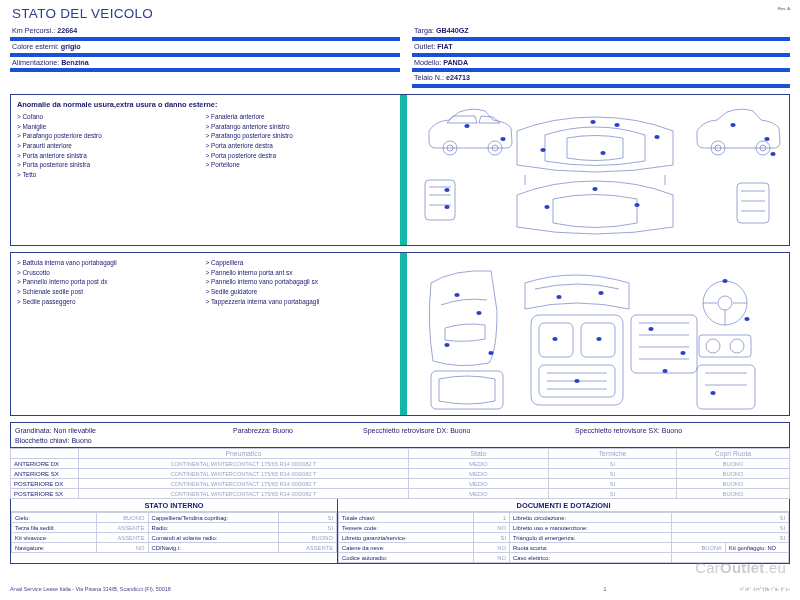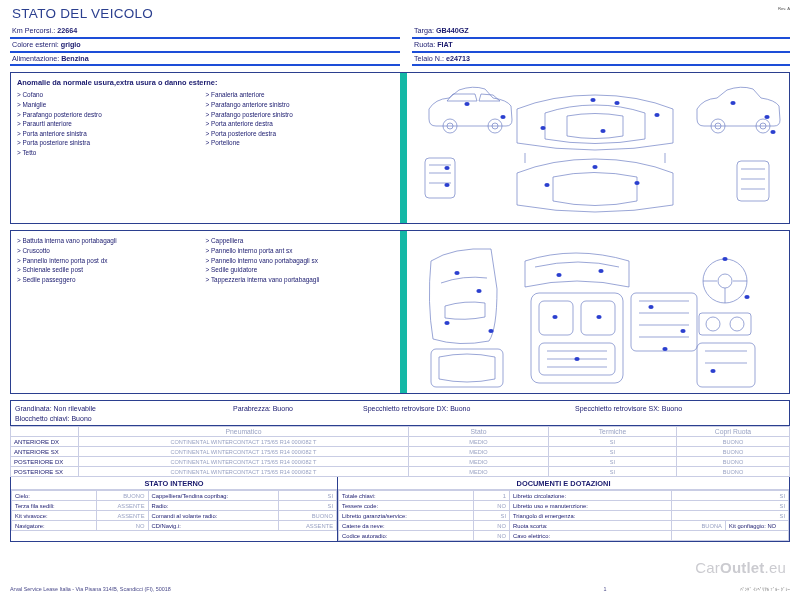--- a/index.html
+++ b/index.html
@@ -44,21 +44,21 @@
   .ident {
     display: flex;
     margin-top: 4px;
   }
   .ident-col {
     width: 50%;
     box-sizing: border-box;
   }
   .ident-col.right { padding-left: 12px; }
   .ident-row {
-    border-bottom: 2px solid #1d4ed8;
+    border-bottom: 4px solid #1d4ed8;
     font-size: 7.2px;
     padding: 2px 2px 1.5px 2px;
     line-height: 1.15;
     white-space: nowrap;
   }
   .ident-row .lbl { }
   .ident-row .val { font-weight: bold; }
 
   
   .block {
@@ -240,22 +240,26 @@
         <span class="lbl">Alimentazione:</span>
         <span class="val">Benzina</span>
       </div>
     </div>
     <div class="ident-col right">
       <div class="ident-row">
         <span class="lbl">Targa:</span>
         <span class="val">GB440GZ</span>
       </div>
       <div class="ident-row">
-        <span class="lbl">Ruota:</span>
+        <span class="lbl">Outlet:</span>
         <span class="val">FIAT</span>
+      </div>
+      <div class="ident-row">
+        <span class="lbl">Modello:</span>
+        <span class="val">PANDA</span>
       </div>
       <div class="ident-row">
         <span class="lbl">Telaio N.:</span>
         <span class="val">e24713</span>
       </div>
     </div>
   </div>
 
   <div class="block">
     <div class="text-pane pane-ext">

